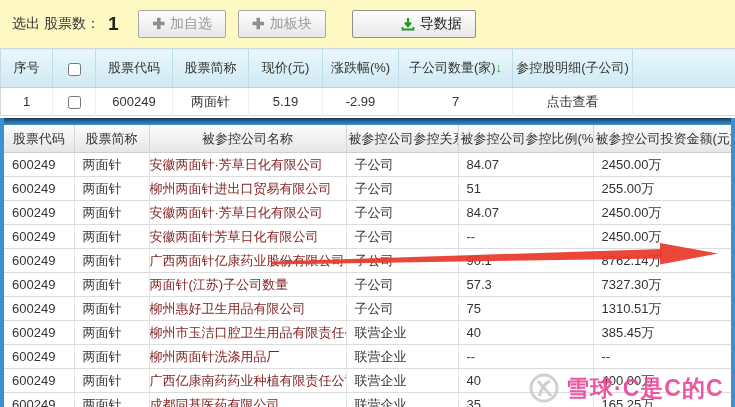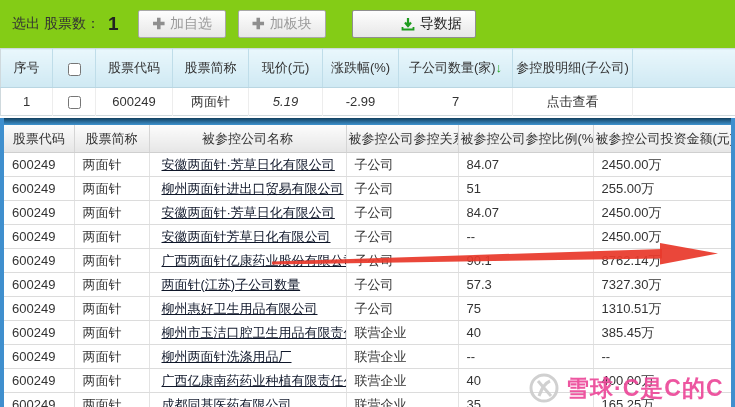--- a/index.html
+++ b/index.html
@@ -3,21 +3,21 @@
 <meta charset="utf-8">
 <style>
   html,body{margin:0;padding:0;}
   body{
     width:735px;height:407px;overflow:hidden;position:relative;
     background:#fff;
     font-family:"Liberation Sans","DejaVu Sans",sans-serif;
     -webkit-font-smoothing:antialiased;
   }
   
-  .toolbar{height:48px;display:flex;align-items:center;padding-left:12px;background:#84cc16;}
+  .toolbar{height:48px;display:flex;align-items:center;padding-left:12px;background:#fef9c3;}
   .sel-label{font-size:14px;color:#333;}
   .sel-count{font-size:19px;color:#222;font-weight:bold;margin:0 20px 0 8px;}
   .btn{
     display:inline-flex;align-items:center;height:28px;padding:0 13px;
     border:1px solid #a9a9a9;border-radius:2px;
     background:linear-gradient(180deg,#fefefe,#e7e7e7);
     font-size:14px;margin-right:12px;cursor:pointer;
   }
   .btn .plus{color:#8f8f8f;font-size:15px;font-weight:bold;margin-right:5px;}
   .btn-gray{color:#9a9a9a;}
@@ -33,21 +33,21 @@
     text-align:center;white-space:nowrap;overflow:hidden;padding:6px 2px;
   }
   .main-table td{
     height:27px;font-size:13px;color:#333;background:#fff;
     border-right:1px solid #ededed;text-align:center;
     white-space:nowrap;overflow:hidden;padding:0 2px;
   }
   .main-table th:last-child,.main-table td:last-child{border-right:none;}
   .sort-arrow{color:#22a322;font-weight:bold;}
   .t-right{text-align:right;}
-  .pad-price{padding-right:16px;font-style:italic;}
+  .pad-price{padding-right:16px;}
   .pad-chg{padding-right:12px;}
   .pad-cnt{padding-right:44px;}
   .neg{color:#0aa00a;margin-left:27px;}
   .link-dark{color:#20308f;cursor:pointer;}
   .link-blue{color:#2d43c0;cursor:pointer;}
   input[type=checkbox]{width:13px;height:13px;margin:0;vertical-align:middle;}
   
   .subtable-wrap{margin-top:2px;border-left:4px solid #3f8fce;border-right:4px solid #3f8fce;width:727px;}
   .bar-top{height:7px;background:linear-gradient(180deg,#12405f,#3f93cf);}
   .bar-bottom{height:6px;background:linear-gradient(180deg,#4aa0d8,#1c5c8e);}
@@ -57,21 +57,21 @@
     background:linear-gradient(180deg,#fcfcfc,#e6e6e6);
     border-right:1px solid #d5d5d5;border-bottom:1px solid #cfcfcf;
     text-align:center;white-space:nowrap;overflow:hidden;padding:0 2px;
   }
   .detail-table td{
     height:23px;font-size:13px;color:#333;background:#fff;
     border-right:1px solid #e3e3e3;border-bottom:1px solid #dcdcdc;
     text-align:left;padding:0 4px 0 8px;white-space:nowrap;overflow:hidden;
   }
   .detail-table th:last-child,.detail-table td:last-child{border-right:none;}
-  .detail-table td.dc2{color:#0f172a;cursor:pointer;padding-left:12px;text-decoration:underline;}
+  .detail-table td.dc2{color:#7f1d1d;cursor:pointer;padding-left:0;}
   
   .arrow-overlay{position:absolute;left:0;top:0;width:735px;height:407px;pointer-events:none;}
   .watermark{
     position:absolute;left:528px;top:372px;display:flex;align-items:center;
     color:#ec4899;pointer-events:none;opacity:.92;
   }
   .watermark .wm-text{font-size:23px;font-weight:bold;letter-spacing:1px;margin-left:6px;white-space:nowrap;}
 </style>
 </head>
 <body>

